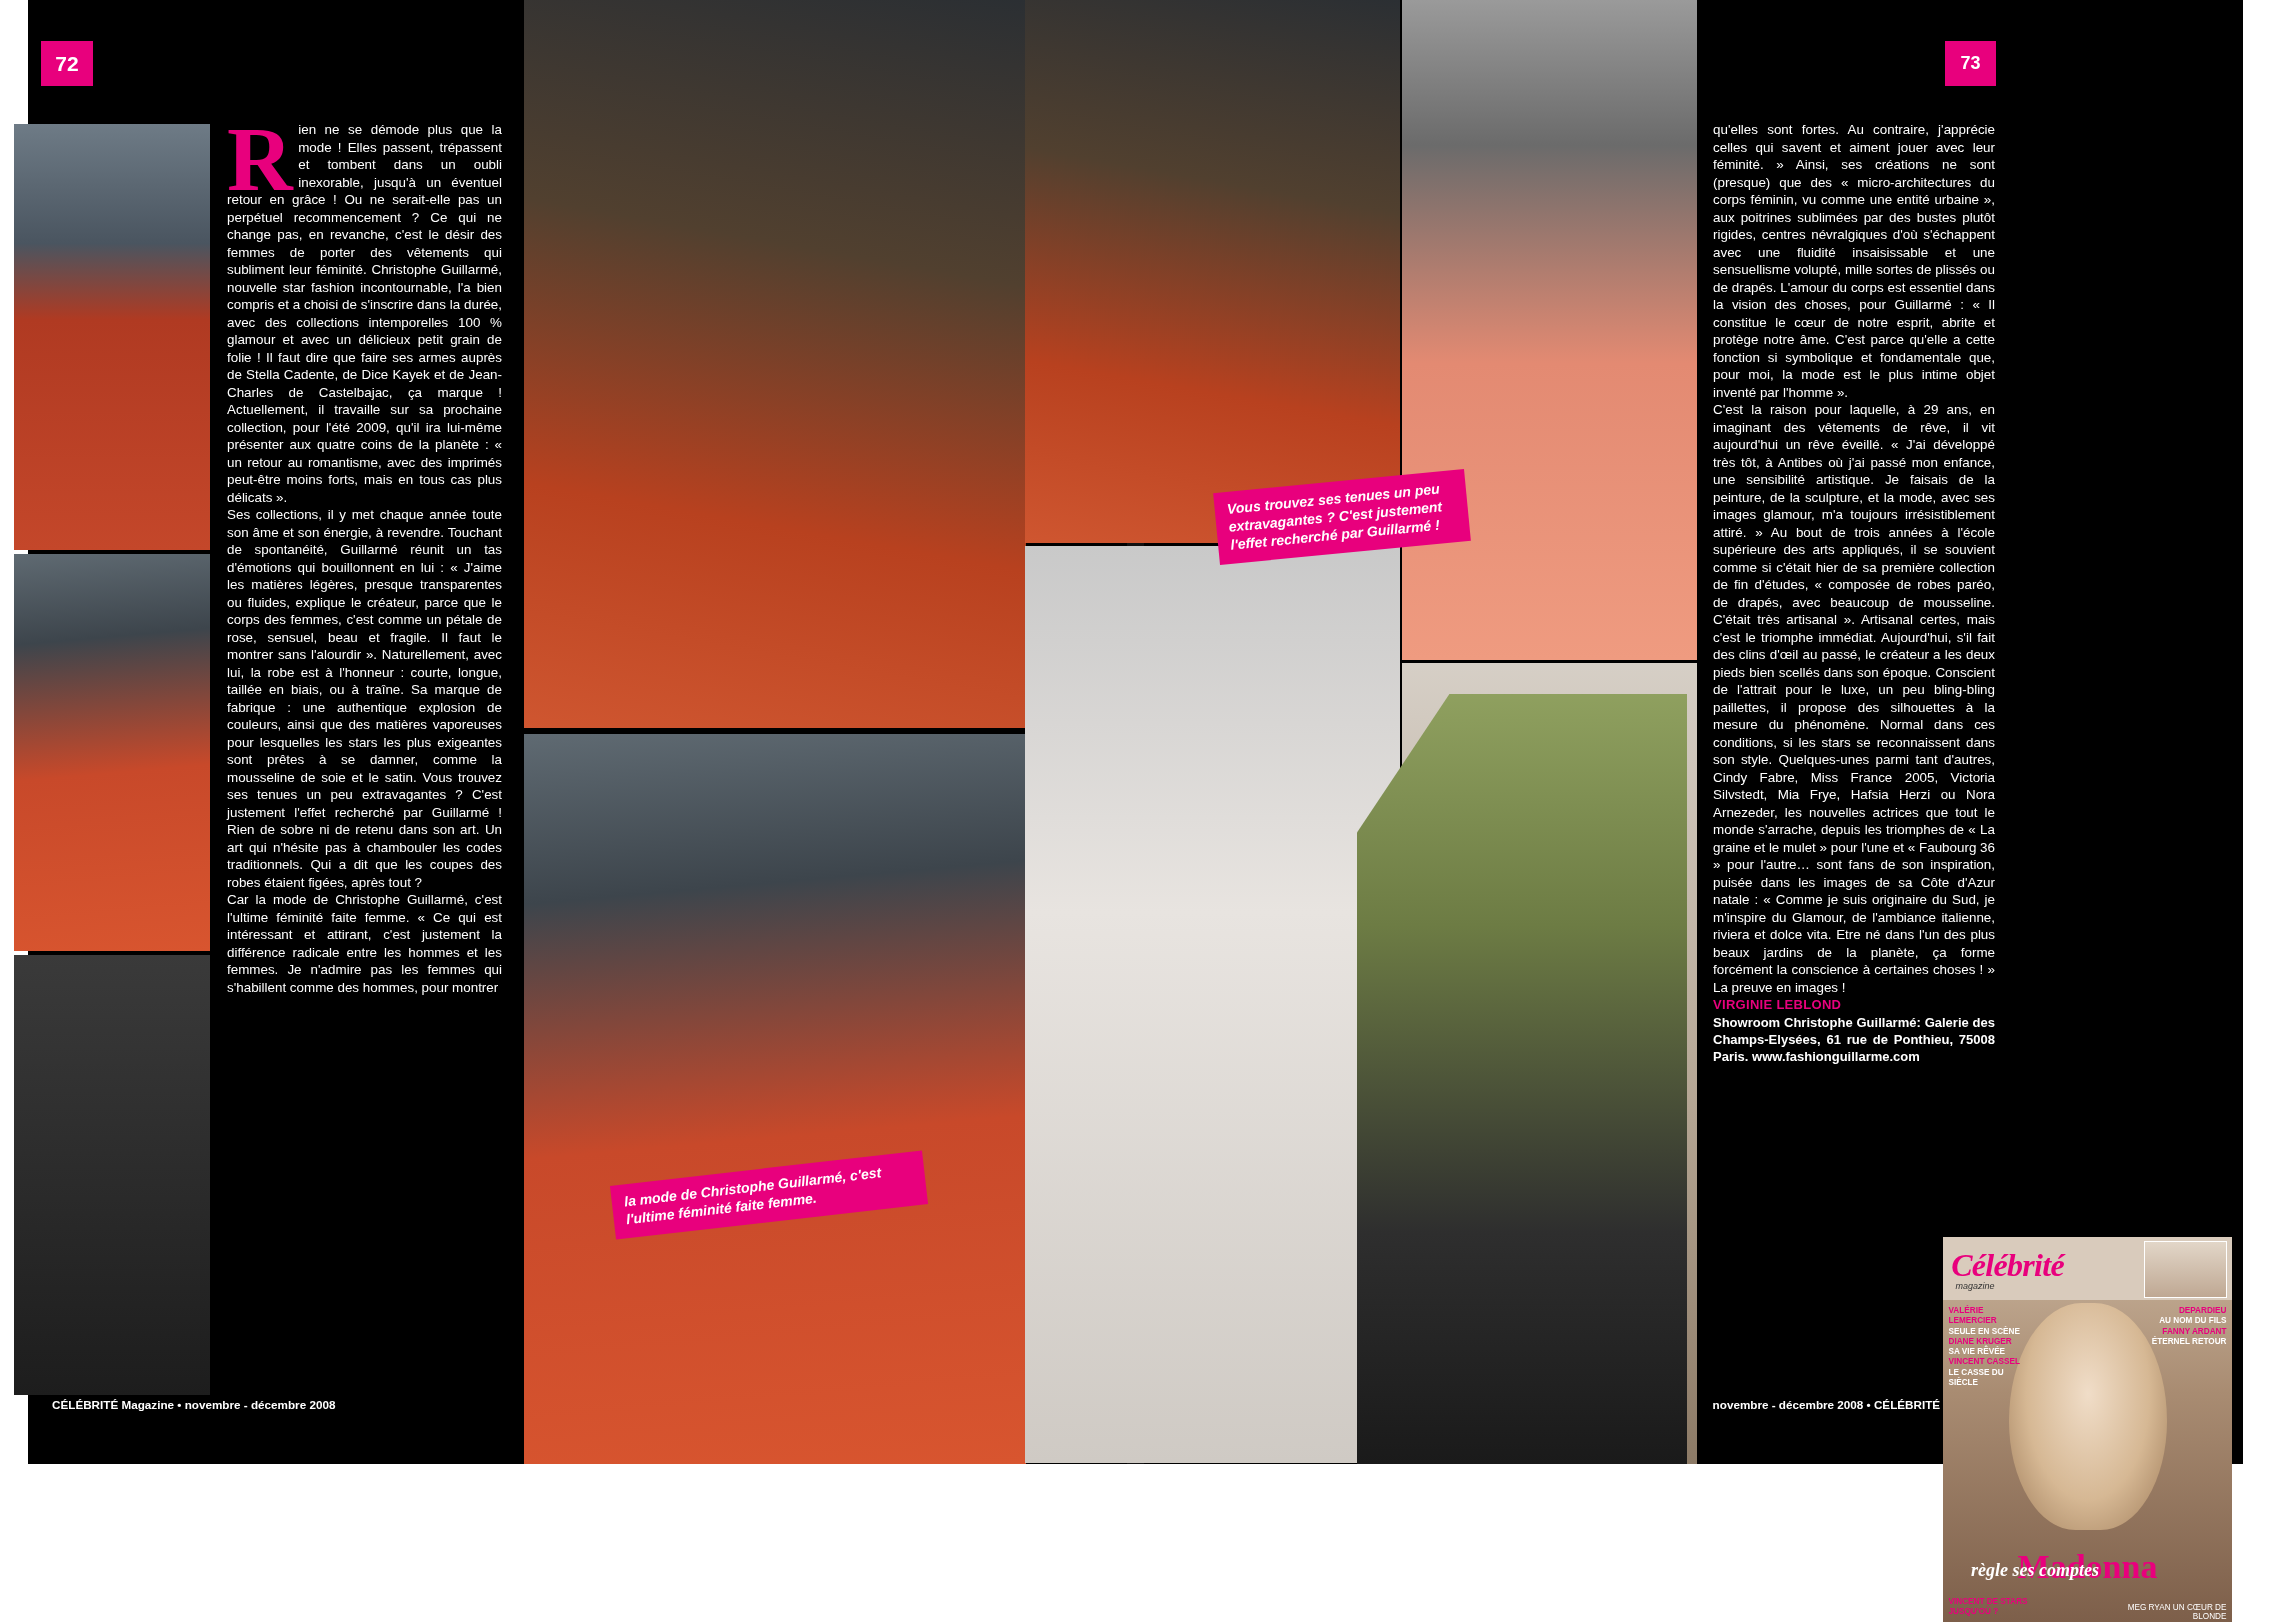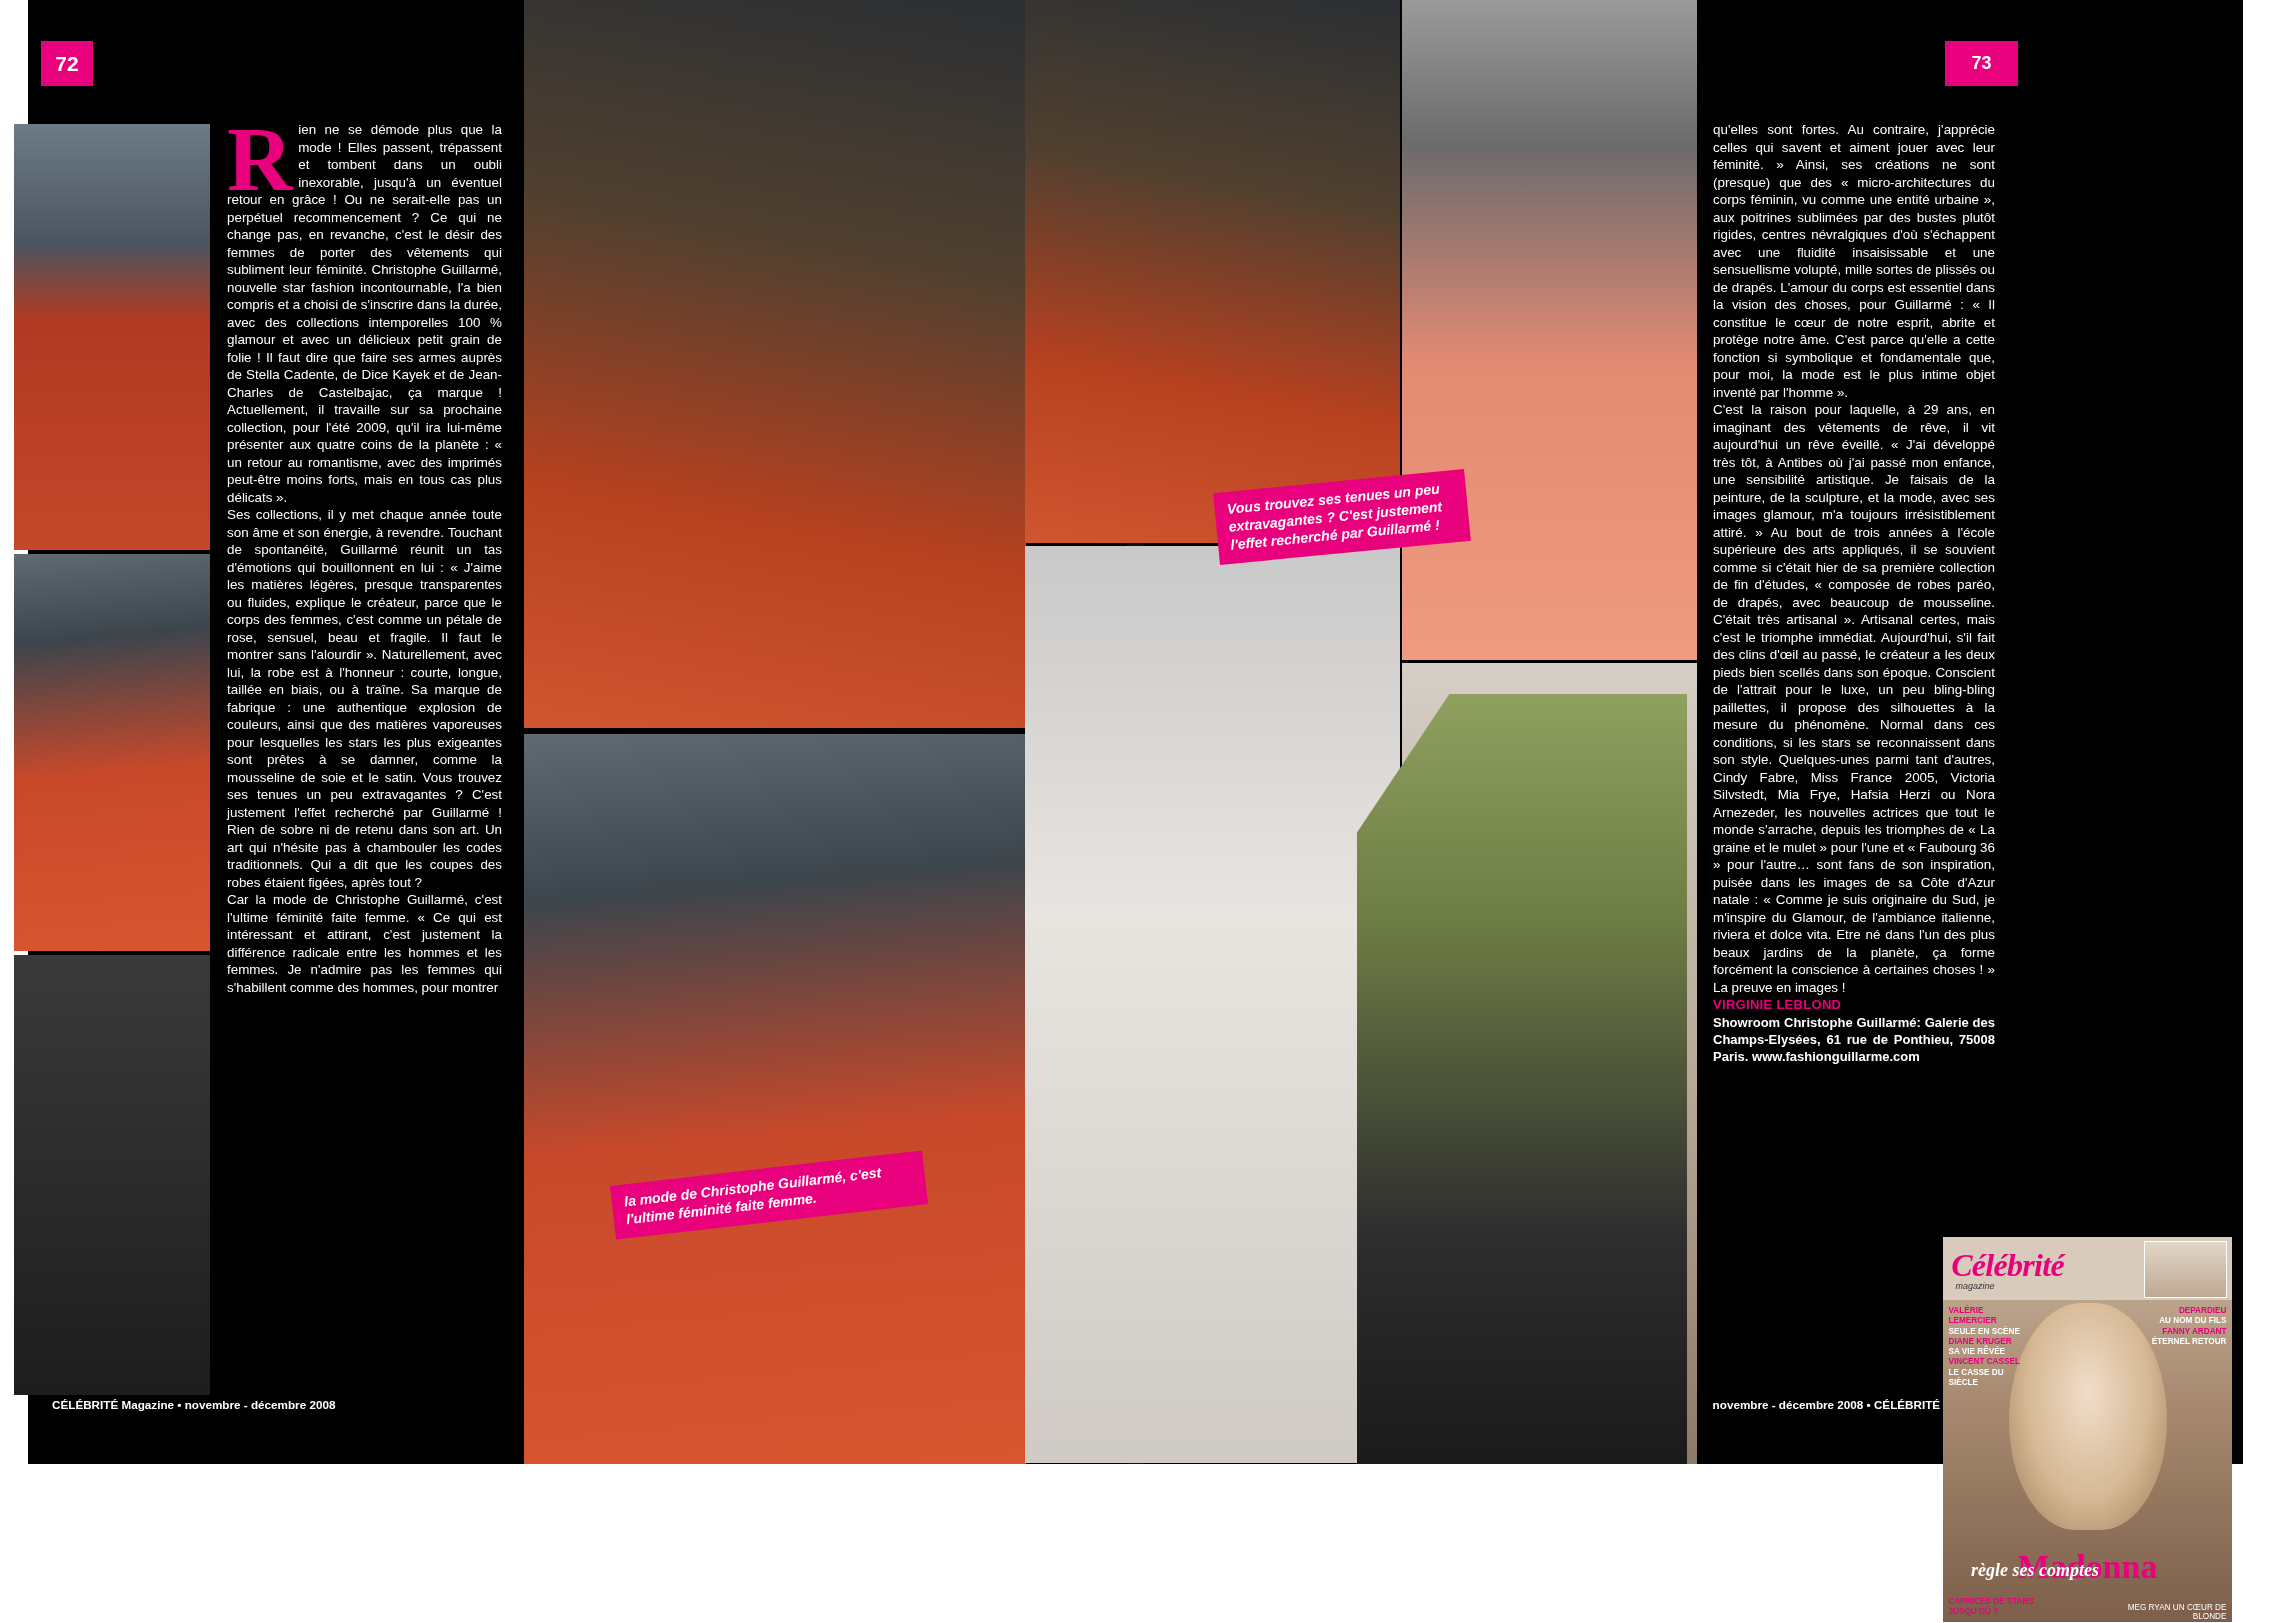--- a/index.html
+++ b/index.html
@@ -8,21 +8,21 @@
   .spread{position:relative;width:2273px;height:1623px;background:#ffffff;}
 
   
   .page-left{position:absolute;left:27.5px;top:0;width:1108px;height:1464px;background:#000;}
   .page-right{position:absolute;left:1135px;top:0;width:1108px;height:1464px;background:#000;}
   .gutter{position:absolute;left:1127px;top:0;width:16.5px;height:1464px;background:#111;}
 
   
   .folio-left{position:absolute;left:41px;top:41px;width:52px;height:45px;background:#e8007d;color:#fff;
     display:flex;align-items:center;justify-content:center;font-size:21px;font-weight:bold;}
-  .folio-right{position:absolute;left:1945px;top:41px;width:73px;height:45px;background:#e8007d;color:#fff;
+  .folio-right{position:absolute;left:1945px;top:41px;width:51px;height:45px;background:#e8007d;color:#fff;
     display:flex;align-items:center;justify-content:center;font-size:18px;font-weight:bold;}
   .rubric{position:absolute;left:120px;top:36px;color:#fff;font-family:"Liberation Serif",serif;
     font-weight:bold;font-style:italic;font-size:45px;letter-spacing:0.7px;}
 
   
   .photo{position:absolute;overflow:hidden;background:#2a2a2a;}
 
   
   .ph-a{background:
       linear-gradient(180deg,#6e7b86 0%,#4a5560 28%,#b03a22 46%,#c4472a 100%);}
@@ -169,18 +169,18 @@
 
     <div class="cover-right-col">
       <div class="hl">DEPARDIEU</div>
       <div>AU NOM DU FILS</div>
       <div class="hl">FANNY ARDANT</div>
       <div>ÉTERNEL RETOUR</div>
     </div>
 
     <div class="cover-title">Madonna</div>
     <div class="cover-title2">règle ses comptes</div>
-    <div class="cover-bot-left">CAPRICES DE STARS JUSQU'OÙ ?</div>
+    <div class="cover-bot-left">VINCENT DE STARS JUSQU'OÙ ?</div>
     <div class="cover-bot-right">MEG RYAN UN CŒUR DE BLONDE</div>
   </div>
 
 </div>
 
 
 </body></html>

